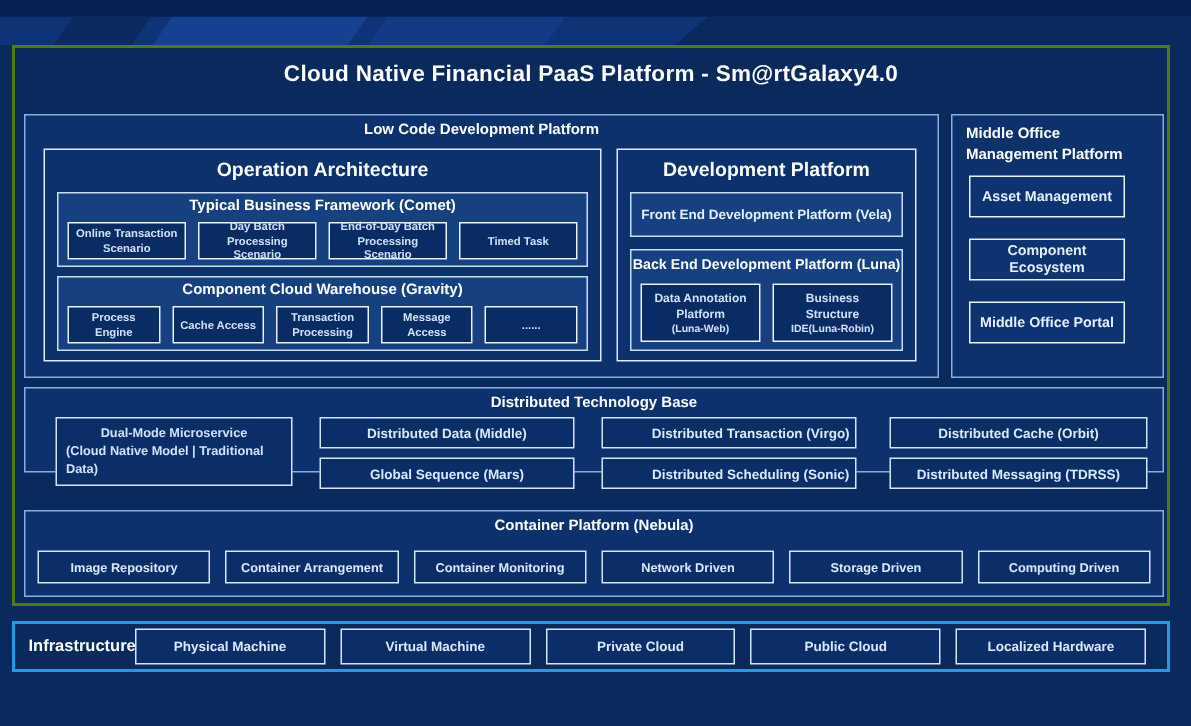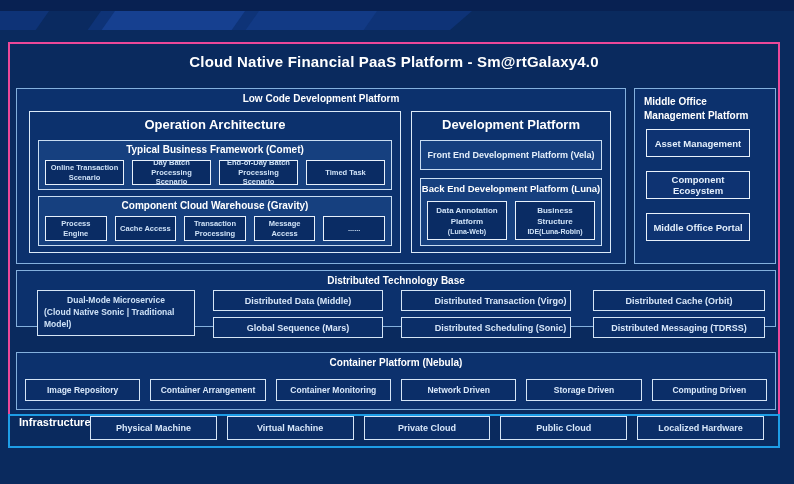--- a/index.html
+++ b/index.html
@@ -24,23 +24,23 @@
     clip-path: polygon(0 0, 472px 0, 450px 19px, 0 19px);
     overflow: hidden;
   }
   .deco-shape { position: absolute; top: -4px; height: 28px; transform: skewX(-35deg); }
   .deco-dark   { left: 42px;  width: 52px;  background: #0a2a60; }
   .deco-light1 { left: 108px; width: 130px; background: #164090; }
   .deco-light2 { left: 252px; width: 118px; background: #123a85; }
 
   
   .main-frame {
-    position: absolute; left: 8px; top: 42px;
+    position: absolute; left: 8px; top: 30px;
     width: 772px; height: 374px;
-    border: 2px solid #ec4899;
+    border: 2px solid #4d7c0f;
   }
   .main-title {
     position: absolute; top: 9px; left: 0; width: 100%;
     text-align: center; color: #ffffff; font-size: 15px;
     letter-spacing: 0.2px;
   }
 
   .sec { position: absolute; border: 1px solid #84b0dd; background: #0c316d; }
   .sec-title { text-align: center; margin-top: 4px; font-size: 10px; color: #ffffff; }
 
@@ -122,21 +122,21 @@
   }
   .cp-item {
     flex: 1; border: 1px solid #d5e5f6; background: #0b2e68;
     display: flex; align-items: center; justify-content: center;
     color: #d9e8fa; font-size: 8.5px; text-align: center;
   }
 
   .infrastructure {
     position: absolute; left: 8px; top: 414px; width: 772px; height: 34px;
     border: 2px solid #1e9de6; background: #0a2a5e;
-    display: flex; 
+    display: flex; align-items: center;
   }
   .infra-label { width: 80px; padding-left: 9px; color: #ffffff; font-size: 11px; }
   .infra-row { flex: 1; display: flex; gap: 10px; margin-right: 14px; }
   .infra-item {
     flex: 1; height: 24px; border: 1px solid #d5e5f6; background: #0b2e68;
     display: flex; align-items: center; justify-content: center;
     color: #d9e8fa; font-size: 9px; text-align: center;
   }
 </style>
 </head>
@@ -207,21 +207,21 @@
       <div class="mo-title">Middle Office Management Platform</div>
       <div class="mo-item mo-item-1">Asset Management</div>
       <div class="mo-item mo-item-2">Component Ecosystem</div>
       <div class="mo-item mo-item-3">Middle Office Portal</div>
     </div>
 
     <div class="sec distributed">
       <div class="sec-title">Distributed Technology Base</div>
       <div class="dual-mode">
         <div>Dual-Mode Microservice</div>
-        <div>(Cloud Native Sonic | Traditional Model)</div>
+        <div>(Cloud Native Model | Traditional Data)</div>
       </div>
       <div class="dist-item dc1 dr1">Distributed Data (Middle)</div>
       <div class="dist-item dc2 dr1">Distributed Transaction (Virgo)</div>
       <div class="dist-item dc3 dr1">Distributed Cache (Orbit)</div>
       <div class="dist-item dc1 dr2">Global Sequence (Mars)</div>
       <div class="dist-item dc2 dr2">Distributed Scheduling (Sonic)</div>
       <div class="dist-item dc3 dr2">Distributed Messaging (TDRSS)</div>
     </div>
 
     <div class="sec container-platform">

